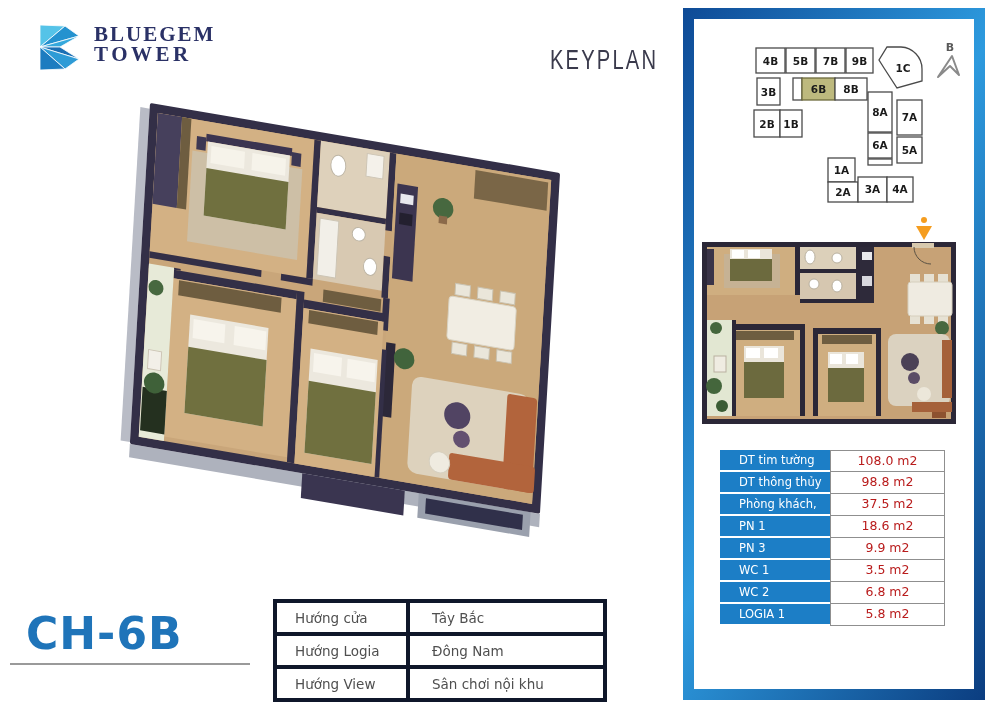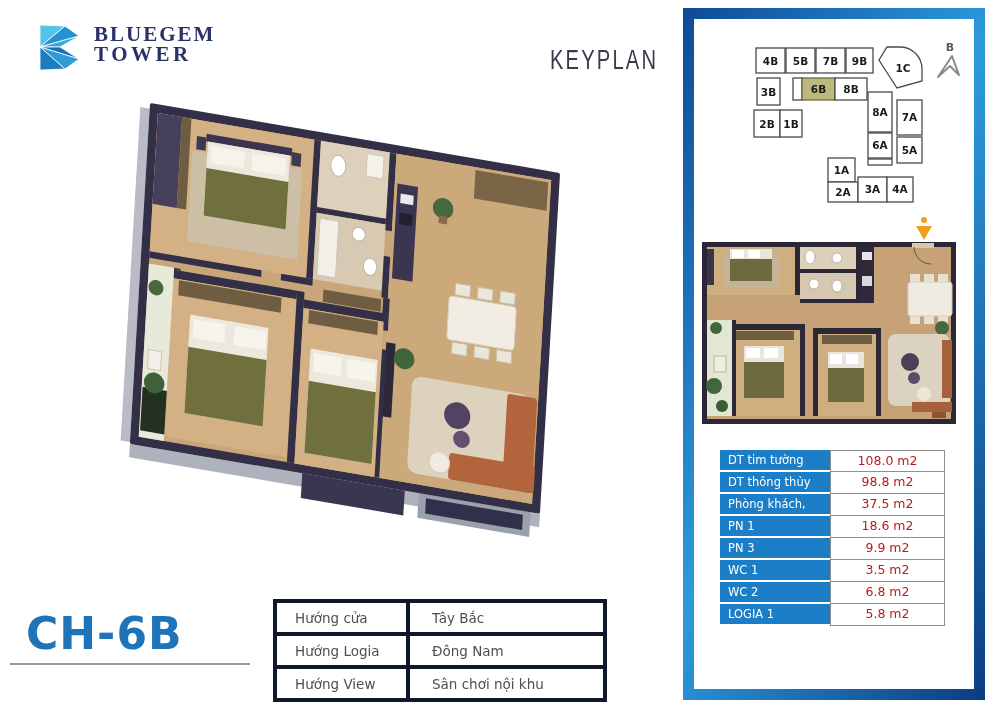--- a/index.html
+++ b/index.html
@@ -31,21 +31,21 @@
   
   .right-panel{position:absolute;left:683px;top:8px;width:302px;height:692px;
                background:linear-gradient(118deg,#0e4a96 0%,#2d9ade 48%,#0b3d80 100%);
                box-sizing:border-box;padding:11px;}
   .panel-inner{position:relative;width:100%;height:100%;background:#ffffff;}
 
   
   .area-table{position:absolute;left:26px;top:431px;width:225px;}
   .area-row{display:flex;height:22px;}
   .area-row .lbl{width:110px;box-sizing:border-box;background:#1c7ec6;color:#ffffff;
-                 font-size:11.5px;line-height:20px;padding-left:8px;border-bottom:2px solid #ffffff;}
+                 font-size:11.5px;line-height:20px;padding-left:19px;border-bottom:2px solid #ffffff;}
   .area-row .val{width:115px;box-sizing:border-box;background:#ffffff;border:1px solid #8f8f8f;
                  font-size:12.5px;line-height:20px;color:#b91c1c;text-align:center;}
   .area-row:not(:first-child) .val{margin-top:0;border-top:none;}
 
   svg text{font-family:"DejaVu Sans","Liberation Sans",sans-serif;}
 </style>
 </head>
 <body>
 
 <div class="page">

